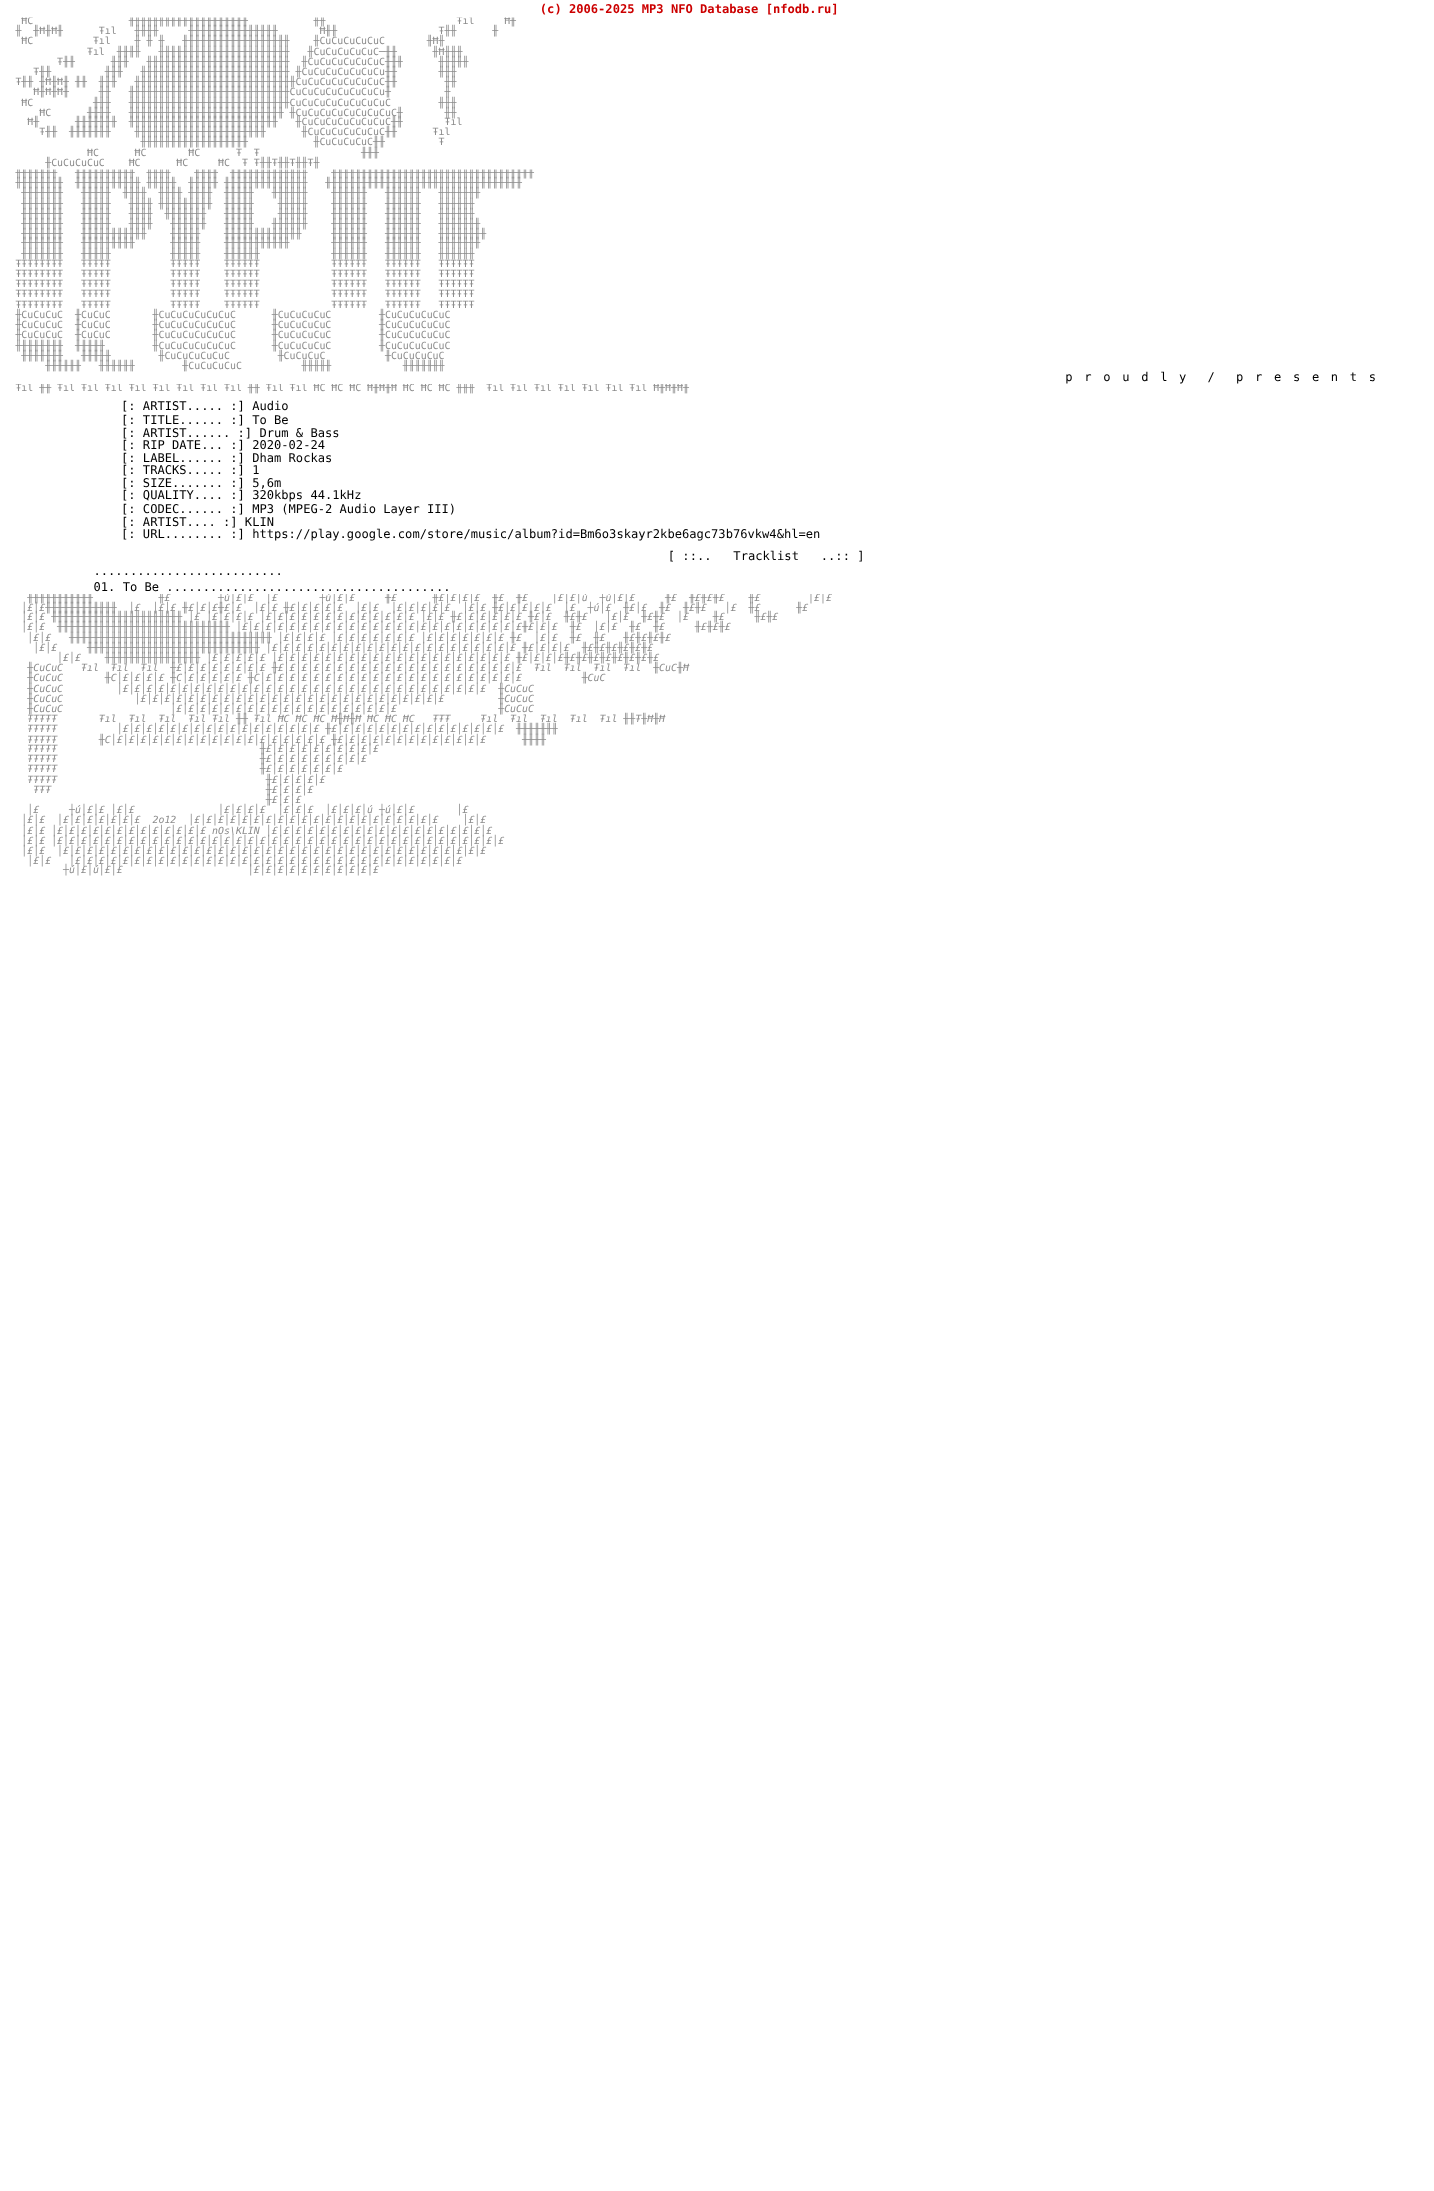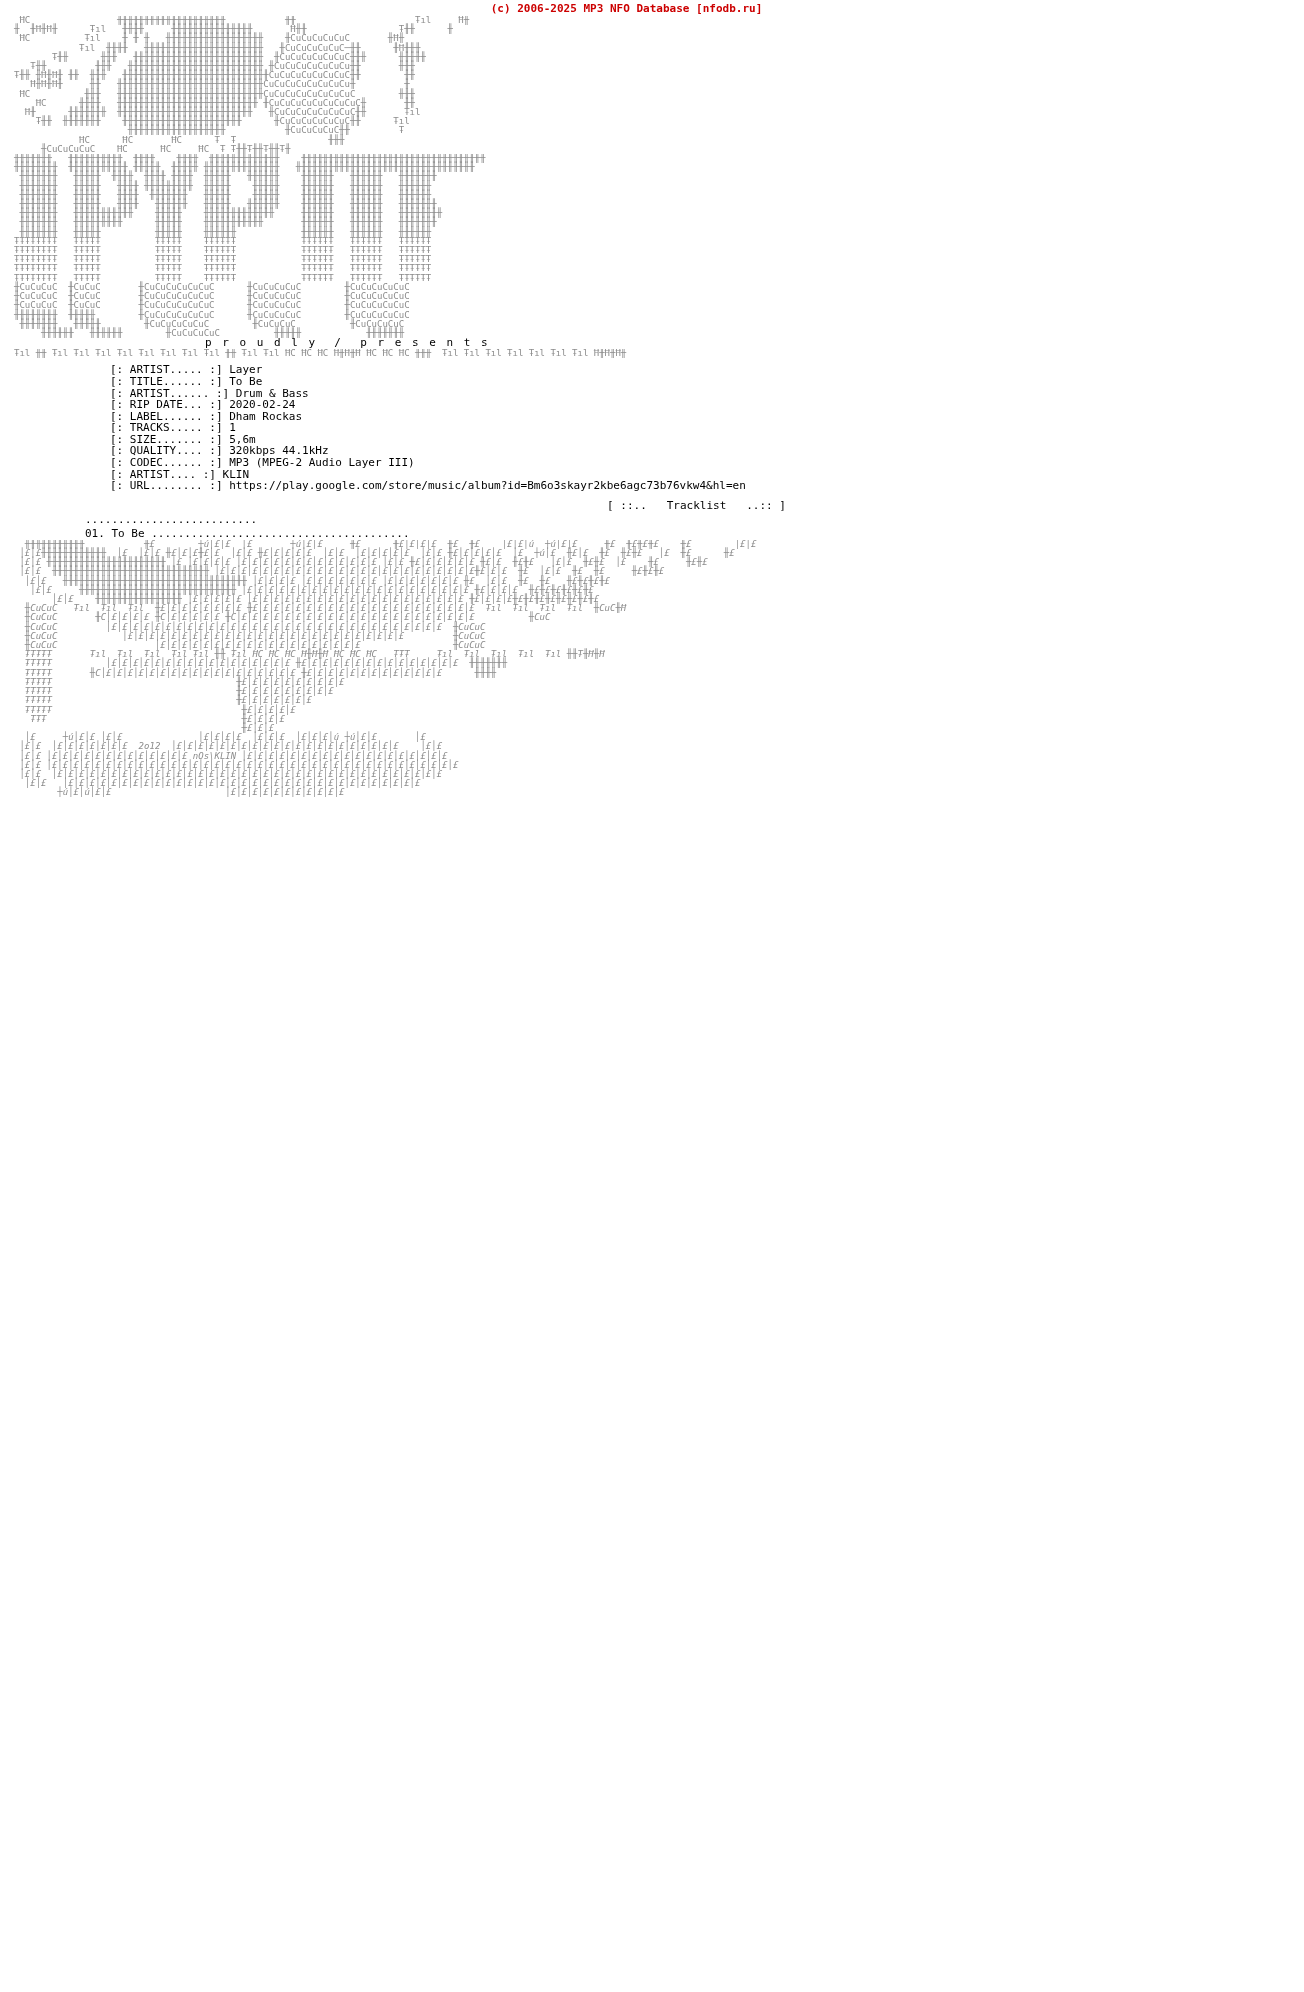--- a/index.html
+++ b/index.html
@@ -43,20 +43,21 @@
   }
   .logo-block { margin-top: 2px; }
   .presents {
     font-family: "DejaVu Sans Mono", "Liberation Mono", monospace;
     font-size: 11px;
     color: #000000;
     letter-spacing: 2px;
     white-space: pre;
     padding-left: 205px;
     margin-top: -2px;
+    text-align: right;
   }
   pre.info {
     margin: 0;
     padding: 6px 0 0 110px;
     font-family: "DejaVu Sans Mono", "Liberation Mono", monospace;
     font-size: 11px;
     line-height: 11.6px;
     color: #000000;
     white-space: pre;
   }
@@ -122,21 +123,21 @@
 ╫CuCuCuC  ╫CuCuC       ╫CuCuCuCuCuCuC      ╫CuCuCuCuC        ╫CuCuCuCuCuC
 ╫CuCuCuC  ╫CuCuC       ╫CuCuCuCuCuCuC      ╫CuCuCuCuC        ╫CuCuCuCuCuC
 ╫╫╫╫╫╫╫╫  ╫╫╫╫╫        ╫CuCuCuCuCuCuC      ╫CuCuCuCuC        ╫CuCuCuCuCuC
  ╫╫╫╫╫╫╫   ╫╫╫╫╫        ╫CuCuCuCuCuC        ╫CuCuCuC          ╫CuCuCuCuC
      ╫╫╫╫╫╫   ╫╫╫╫╫╫        ╫CuCuCuCuC          ╫╫╫╫╫            ╫╫╫╫╫╫╫</pre>
 
   <div class="presents">p r o u d l y  /  p r e s e n t s</div>
 
   <pre class="art">Ŧıl ╫╫ Ŧıl Ŧıl Ŧıl Ŧıl Ŧıl Ŧıl Ŧıl Ŧıl ╫╫ Ŧıl Ŧıl ĦC ĦC ĦC Ħ╫Ħ╫Ħ ĦC ĦC ĦC ╫╫╫  Ŧıl Ŧıl Ŧıl Ŧıl Ŧıl Ŧıl Ŧıl Ħ╫Ħ╫Ħ╫</pre>
 
-  <pre class="info"><span><span>[: ARTIST..... :]</span> <span>Layer</span></span>
+  <pre class="info"><span><span>[: ARTIST..... :]</span> <span>Audio</span></span>
 <span><span>[: TITLE...... :]</span> <span>To Be</span></span>
 <span><span>[: ARTIST...... :]</span> <span>Drum &amp; Bass</span></span>
 <span><span>[: RIP DATE... :]</span> <span>2020-02-24</span></span>
 <span><span>[: LABEL...... :]</span> <span>Dham Rockas</span></span>
 <span><span>[: TRACKS..... :]</span> <span>1</span></span>
 <span><span>[: SIZE....... :]</span> <span>5,6m</span></span>
 <span><span>[: QUALITY.... :]</span> <span>320kbps 44.1kHz</span></span>
 <span><span>[: CODEC...... :]</span> <span>MP3 (MPEG-2 Audio Layer III)</span></span>
 <span><span>[: ARTIST.... :]</span> <span>KLIN</span></span>
 <span><span>[: URL........ :]</span> <span>https://play.google.com/store/music/album?id=Bm6o3skayr2kbe6agc73b76vkw4&amp;hl=en</span></span></pre>

